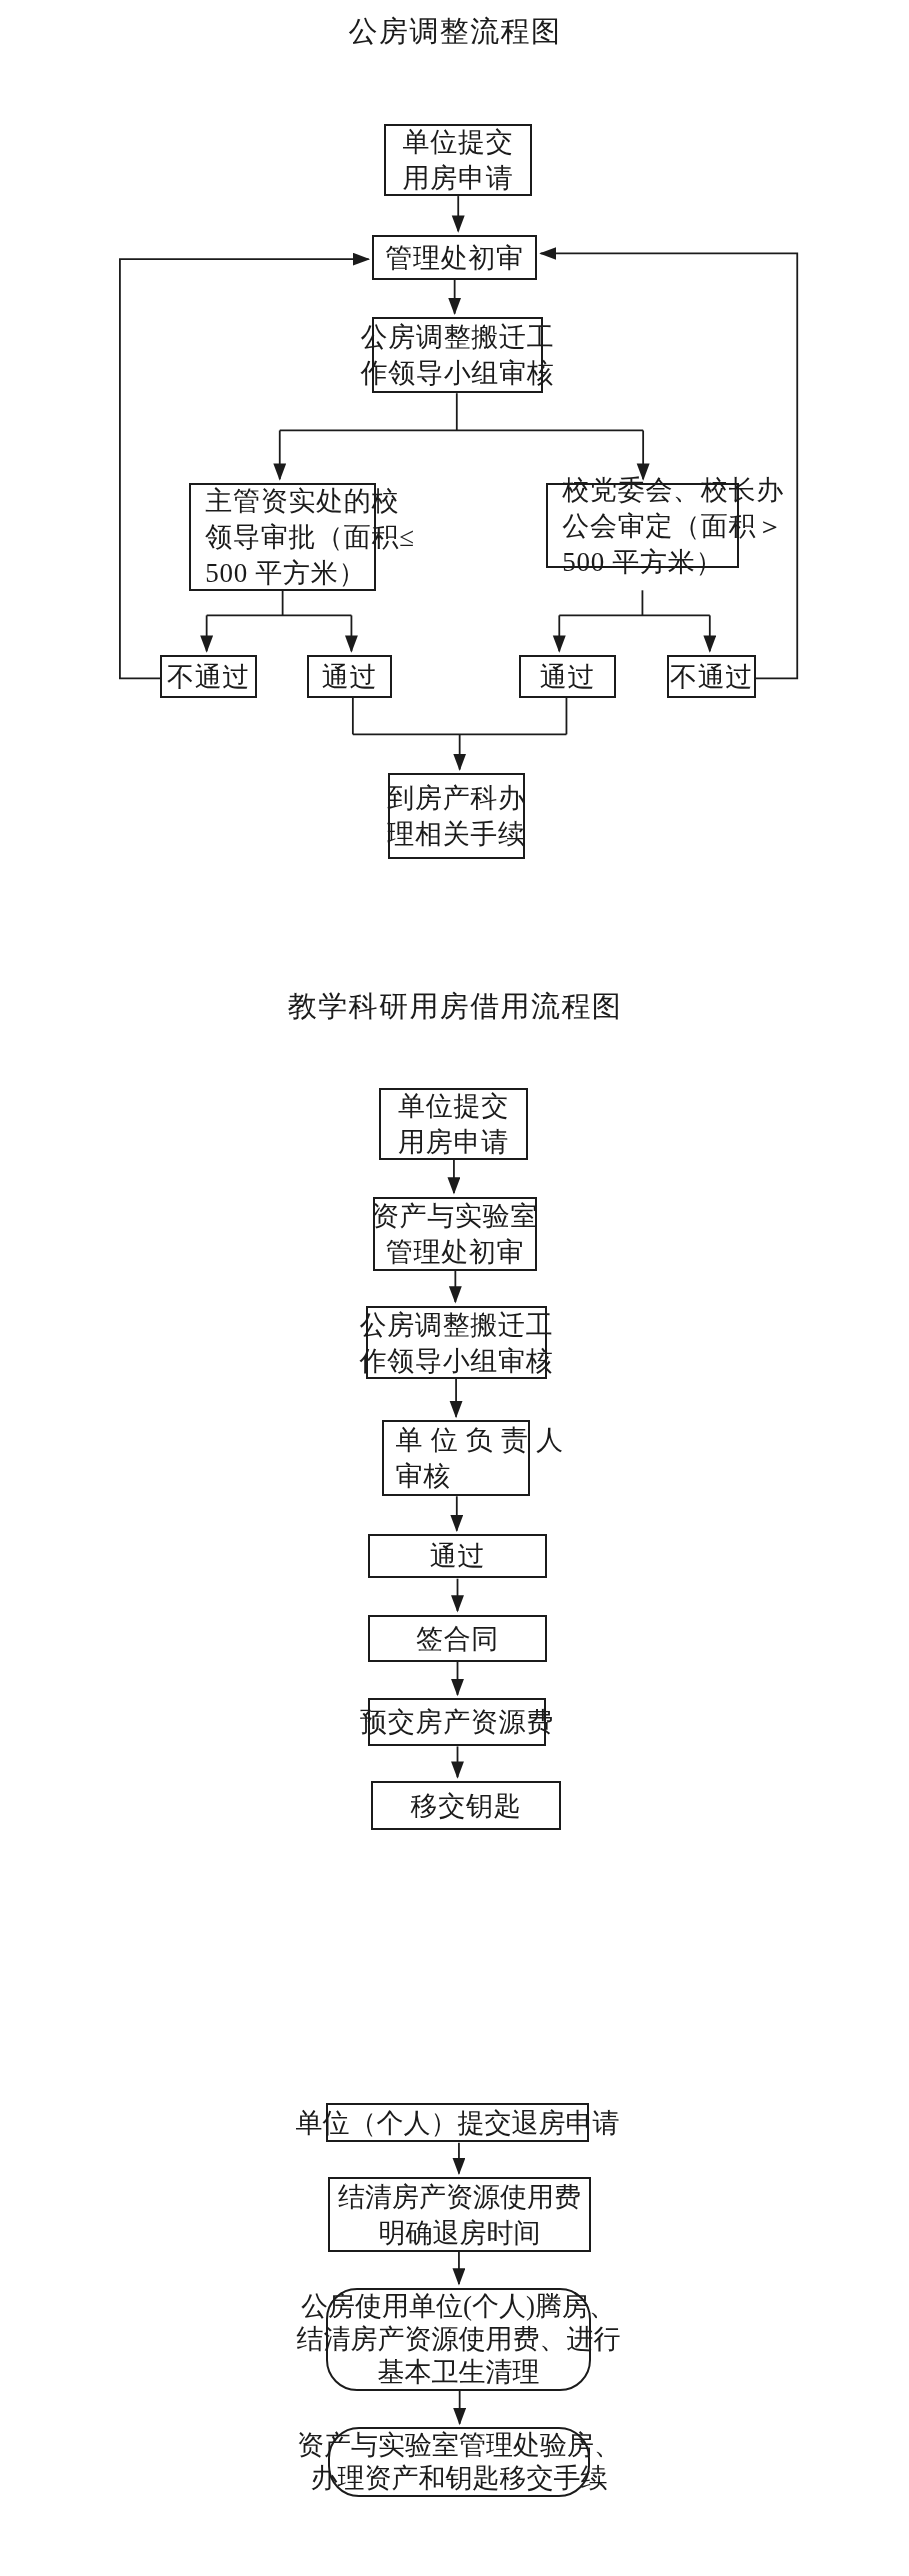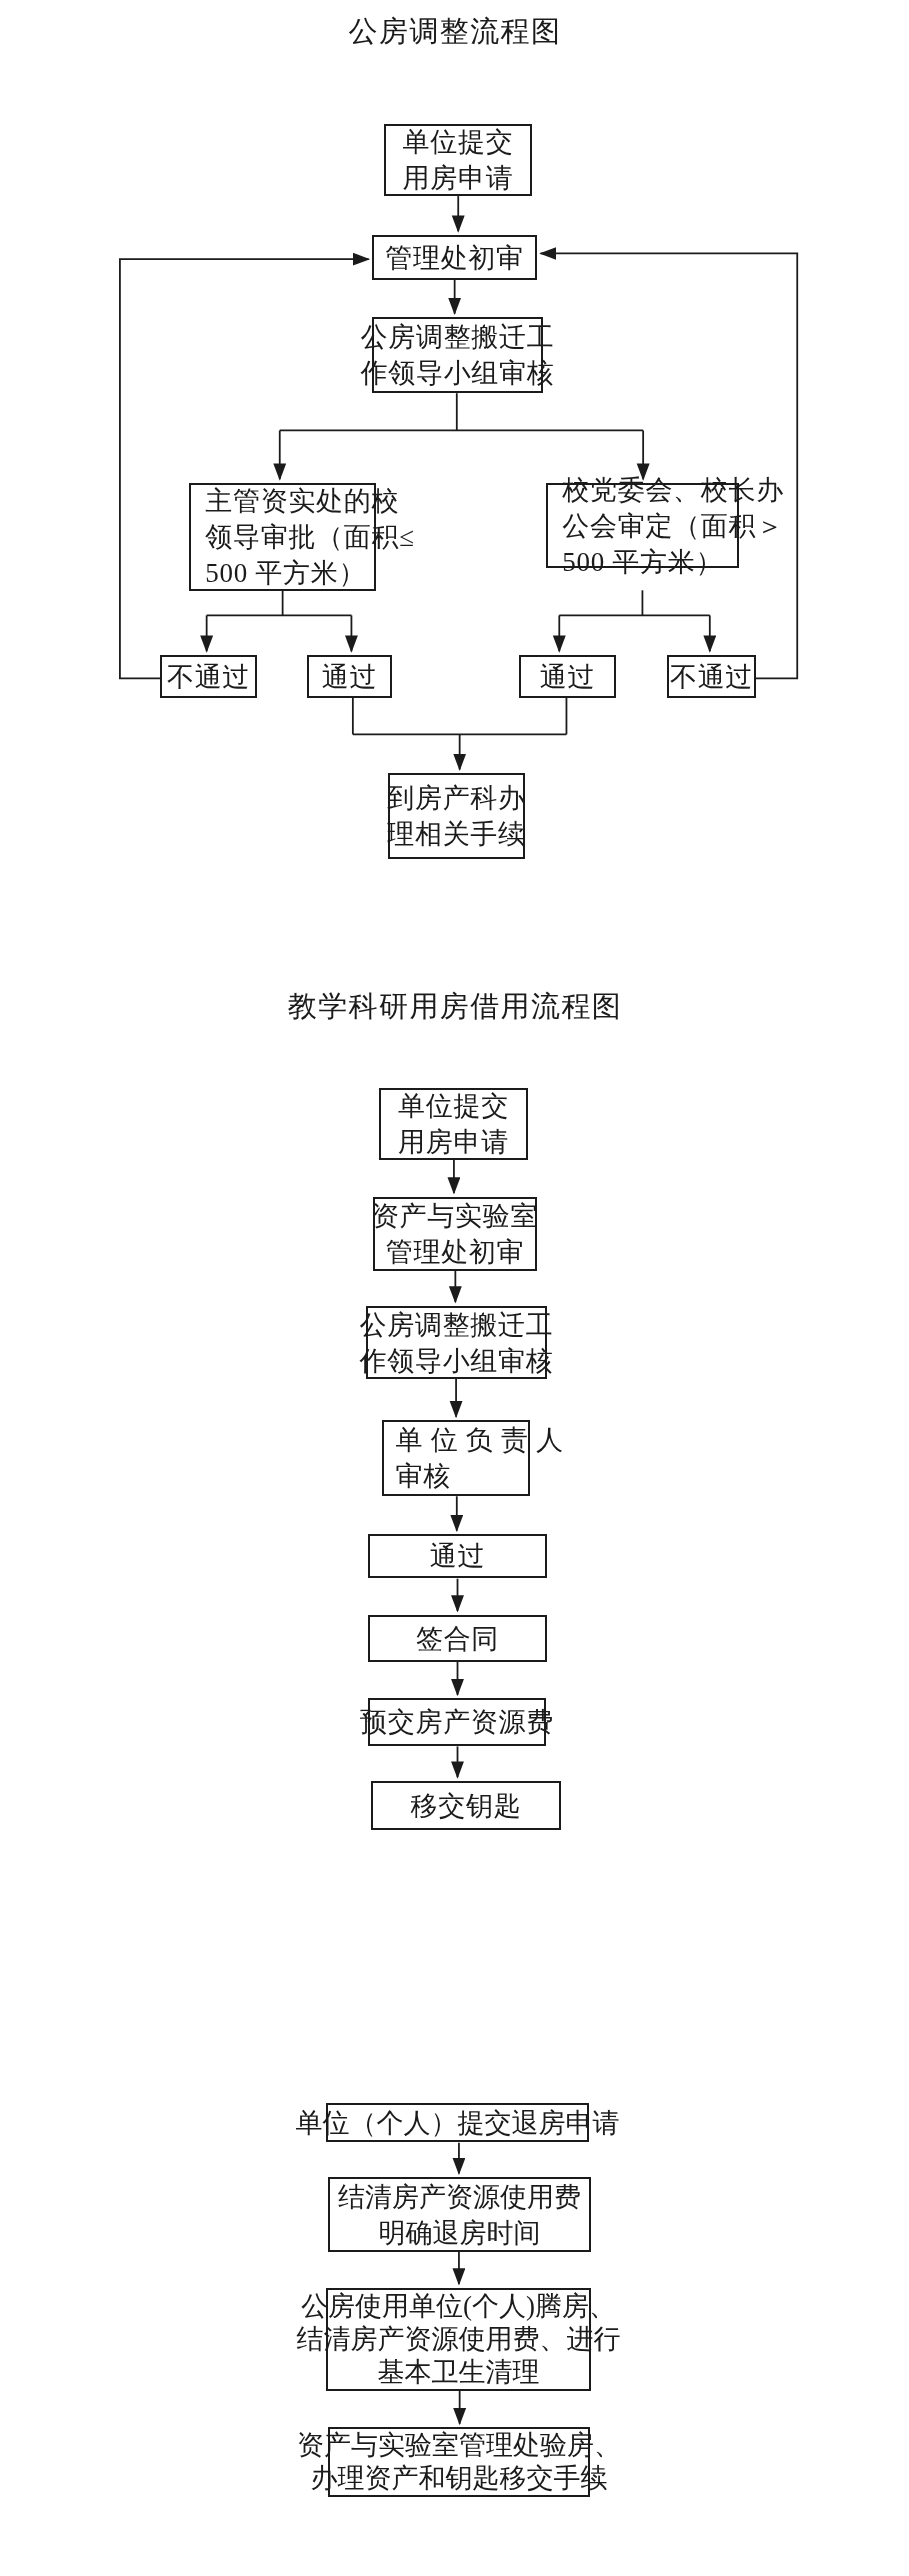--- a/index.html
+++ b/index.html
@@ -16,21 +16,21 @@
     position:absolute; left:0; width:100%; text-align:center;
     font-size:29px; font-weight:400; letter-spacing:1.4px; line-height:1.2;
   }
   .node {
     position:absolute; border:2.2px solid var(--ink,#1b1b1b); background:#fff;
     display:flex; flex-direction:column; justify-content:center; align-items:center;
     font-size:27px; line-height:36px; letter-spacing:0.7px; text-align:center;
   }
   .node .ln { display:block; white-space:pre; }
   .align-left { align-items:flex-start; text-align:left; padding-left:14.3px; padding-right:4.3px; }
-  .lh46 { line-height:33px; }
+  .lh46 { line-height:33px;border-radius:31px; }
   .ls0 { letter-spacing:0; }
 </style>
 </head>
 <body>
 
 <div class="page" style="--ink: #1b1b1b; --bg: #ffffff;">
 
   <svg class="wires" viewBox="0 0 1269 3594" xmlns="http://www.w3.org/2000/svg">
     <defs>
       <marker id="arw" markerUnits="userSpaceOnUse" markerWidth="26" markerHeight="20" refX="22" refY="9" orient="auto">

